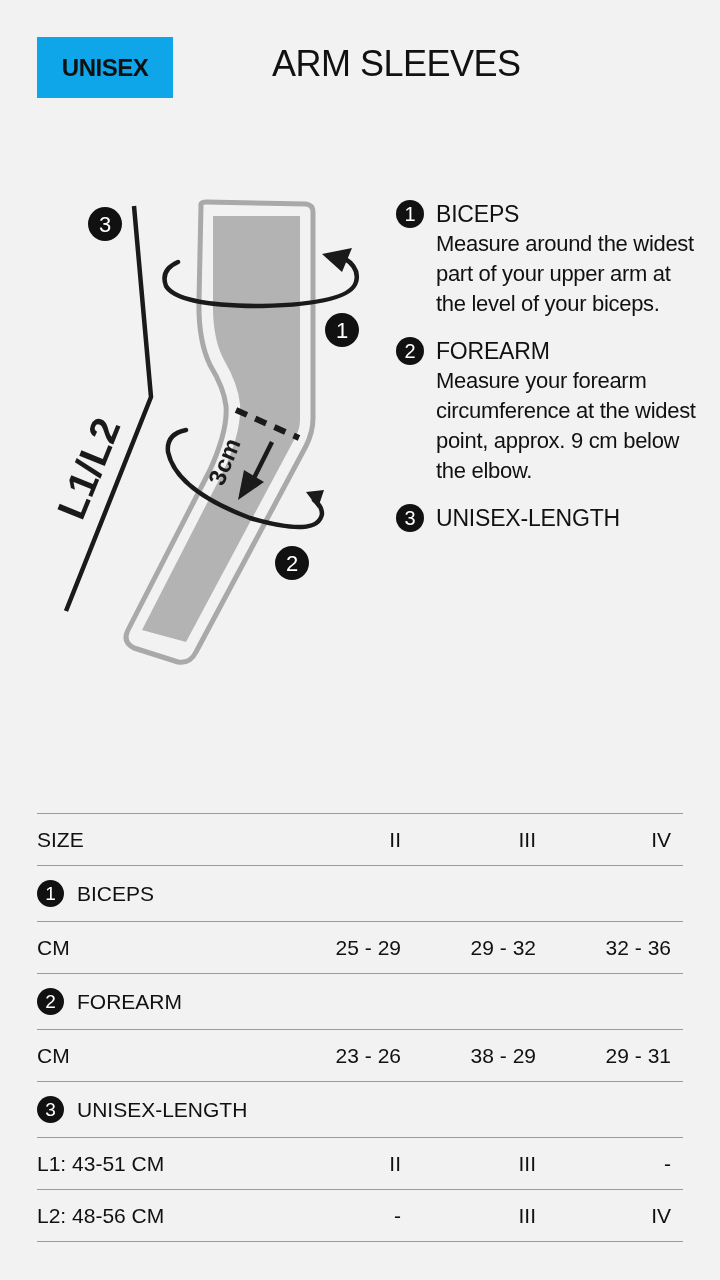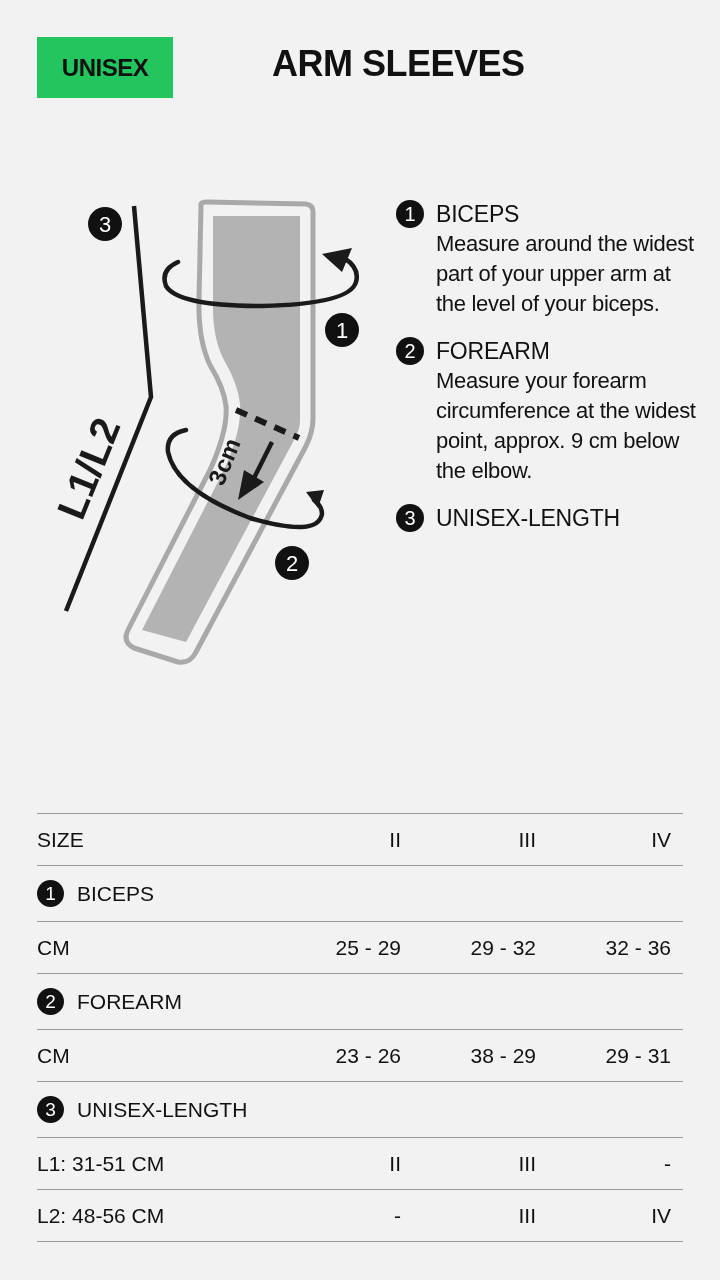--- a/index.html
+++ b/index.html
@@ -1,26 +1,26 @@
 <!DOCTYPE html>
 <html><head>
   <meta charset="utf-8">
   <style>
     * { margin: 0; padding: 0; box-sizing: border-box; }
     html, body { width: 720px; height: 1280px; background: #f2f2f2; overflow: hidden; }
     body { position: relative; font-family: "Liberation Sans", sans-serif; color: #111; }
 
     .badge {
       position: absolute; left: 37px; top: 37px; width: 136px; height: 61px;
-      background: #22c55e; display: flex; align-items: center; justify-content: center;
+      background: #0ea5e9; display: flex; align-items: center; justify-content: center;
       font-weight: 700; font-size: 24px; letter-spacing: -0.5px; color: #111;
     }
     .title {
       position: absolute; left: 272px; top: 40px; height: 48px;
-      font-weight: 700; font-size: 36px; letter-spacing: -0.5px; color: #111;
+      font-weight: 400; font-size: 36px; letter-spacing: -0.5px; color: #111;
       display: flex; align-items: center;
     }
 
     .diagram { position: absolute; left: 0; top: 180px; width: 380px; height: 500px; }
     .diagram svg { width: 380px; height: 500px; display: block; }
 
     .instructions { position: absolute; left: 396px; top: 199px; width: 300px; }
     .instr { margin-bottom: 17px; }
     .instr-head { display: flex; align-items: center; height: 30px; }
     .num {
@@ -155,21 +155,21 @@
     <span class="cell c3">29 - 31</span>
   </div>
 
   <div class="row h56">
     <span class="c0">
       <span class="tnum">3</span>
       <span>UNISEX-LENGTH</span>
     </span>
   </div>
   <div class="row h52">
-    <span class="c0">L1: 31-51 CM</span>
+    <span class="c0">L1: 43-51 CM</span>
     <span class="cell c1">II</span>
     <span class="cell c2">III</span>
     <span class="cell c3">-</span>
   </div>
   <div class="row h52">
     <span class="c0">L2: 48-56 CM</span>
     <span class="cell c1">-</span>
     <span class="cell c2">III</span>
     <span class="cell c3">IV</span>
   </div>

